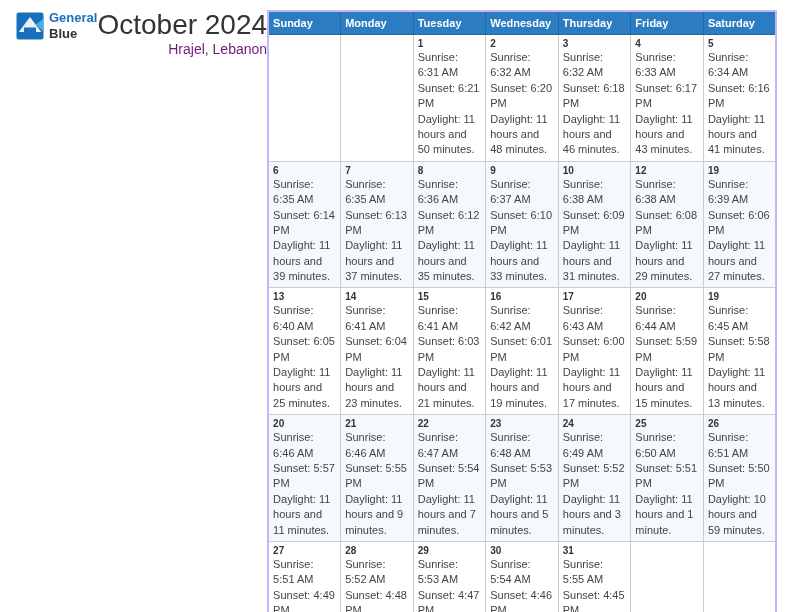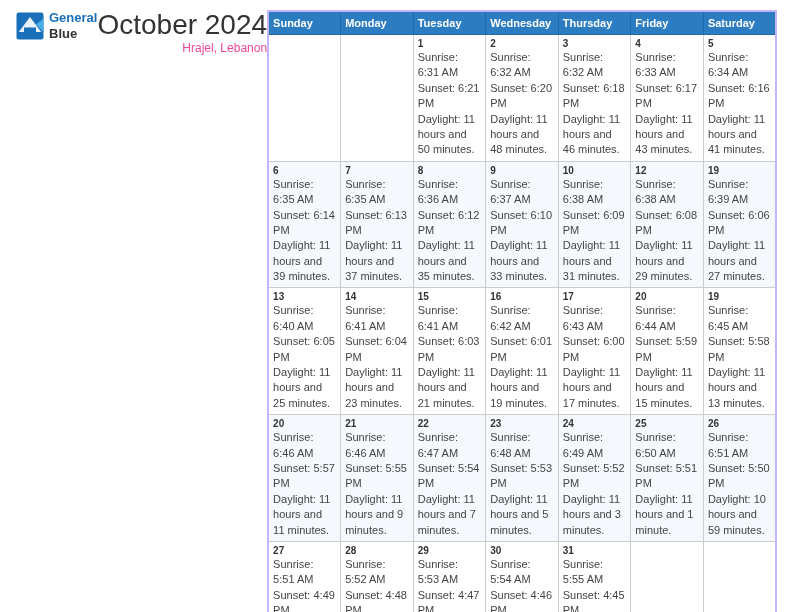--- a/index.html
+++ b/index.html
@@ -44,23 +44,23 @@
     .title-block {
       text-align: right;
     }
     .title-block h1 {
       font-size: 28px;
       font-weight: 300;
       color: #333;
       line-height: 1.1;
     }
     .title-block h2 {
-      font-size: 12px;
+      font-size: 14px;
       font-weight: normal;
-      color: #ec4899;
+      color: #701a75;
     }
     .calendar {
       flex: 1;
       border: 2px solid #c4b5fd;
       border-collapse: collapse;
       width: 100%;
       table-layout: fixed;
     }
     .calendar th {
       background-color: #2b7cc1;

